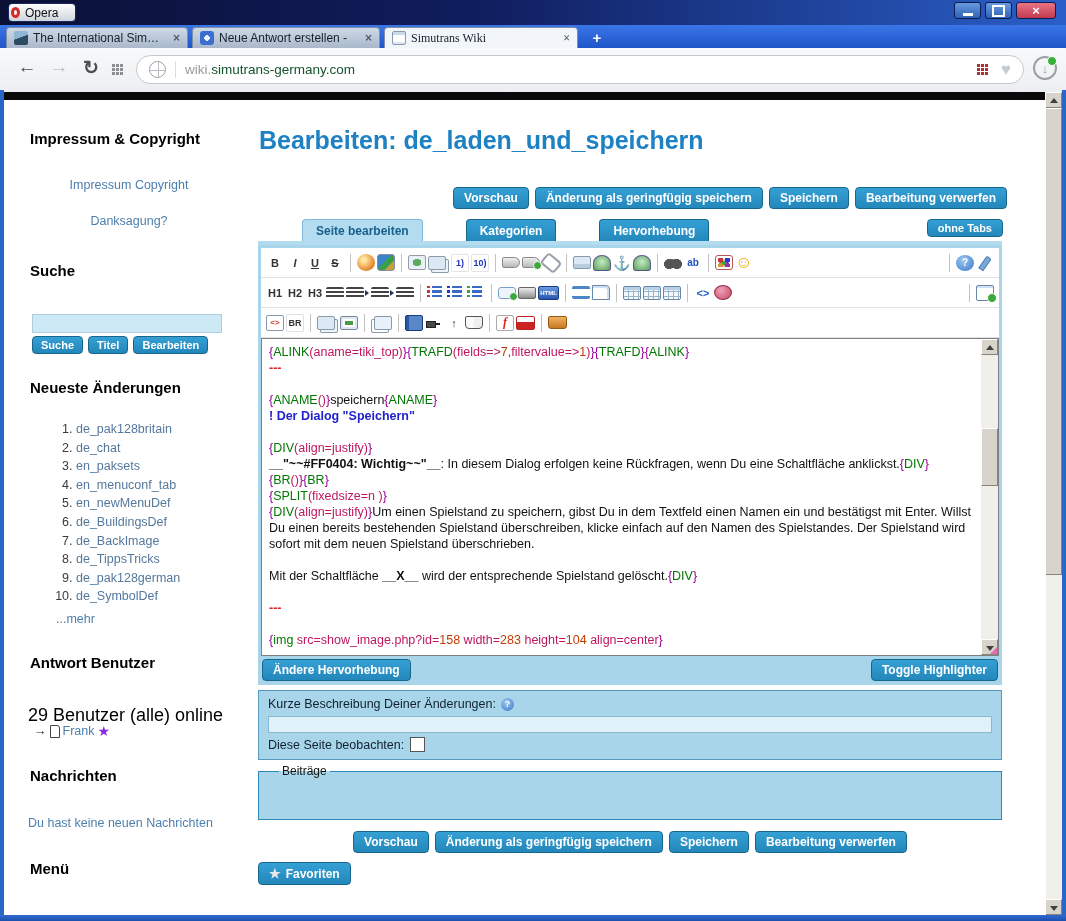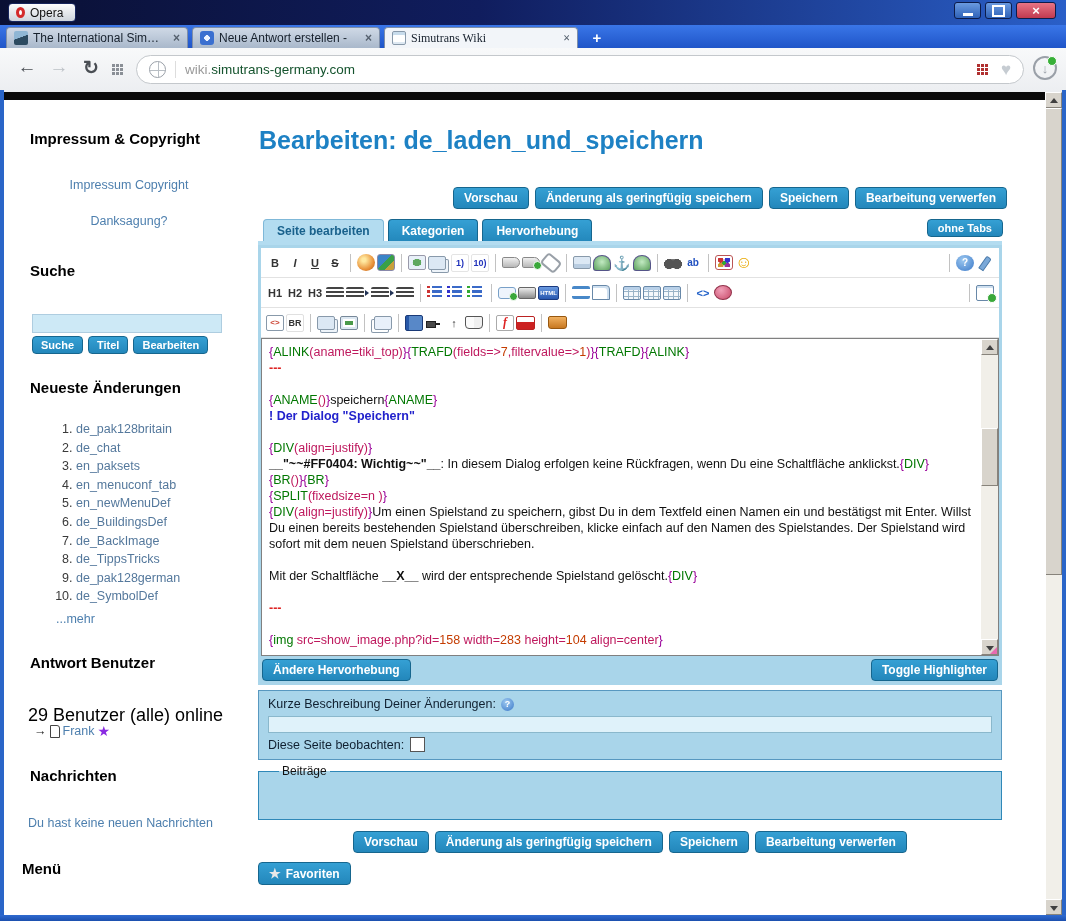--- a/index.html
+++ b/index.html
@@ -2,21 +2,21 @@
 <html><head>
 <meta charset="utf-8">
 <style>
   html,body{margin:0;padding:0;background:#555;}
   .screen{position:relative;width:1066px;height:921px;background:#fff;overflow:hidden;
           font-family:"Liberation Sans",sans-serif;-webkit-font-smoothing:antialiased;}
   
   .titlebar{position:absolute;left:0;top:0;right:0;height:25px;
     background:linear-gradient(90deg,#0a1034 0%,#101d5e 45%,#2a5fc8 100%);}
   .opera-btn{position:absolute;left:8px;top:3px;width:68px;height:19px;border-radius:4px;
-    background:linear-gradient(#fdfdfd,#cfd5dc);border:1px solid #17255c;display:flex;align-items:center;gap:5px;padding:0 7px;box-sizing:border-box;}
+    background:linear-gradient(#fdfdfd,#cfd5dc);border:1px solid #17255c;display:flex;align-items:center;gap:5px;padding:0 2px;box-sizing:border-box;}
   .opera-logo{width:9px;height:11px;border:3px solid #d42a2a;border-radius:50%;box-sizing:border-box;background:#fff;}
   .opera-label{font-size:12px;color:#111;}
   .win-controls{position:absolute;top:2px;left:954px;display:flex;gap:4px;}
   .wc{height:17px;border-radius:3px;border:1px solid #0d1c4a;display:flex;align-items:center;justify-content:center;box-sizing:border-box;}
   .wc.min,.wc.max{width:27px;background:linear-gradient(#6a9ae0,#2f62b8);}
   .wc.close{width:40px;background:linear-gradient(#e87484,#c03a50);color:#fff;font-weight:bold;font-size:13px;}
   .wc-min-glyph{width:10px;height:3px;background:#fff;margin-top:7px;}
   .wc-max-glyph{width:9px;height:8px;border:2px solid #fff;}
   .tabstrip{position:absolute;left:0;top:25px;right:0;height:23px;background:linear-gradient(#3a76e8,#1f55c8);}
   .btab{position:absolute;top:2px;height:21px;border:1px solid #7f8fa8;border-bottom:none;border-radius:4px 4px 0 0;
@@ -83,21 +83,21 @@
   .plain{position:absolute;font-size:18px;color:#000000;}
   .frank{position:absolute;left:30px;top:623px;display:flex;align-items:center;gap:3px;font-size:12.5px;}
   .frank .arr{font-weight:bold;color:#111;}
   .pageico{width:8px;height:11px;background:#fff;border:1px solid #444;border-radius:0 3px 0 0;}
   .star{color:#8a2be2;font-size:14px;}
   .pagetitle{position:absolute;left:255px;top:26px;font-size:25px;font-weight:bold;color:#1d81c4;}
   .btnrow-top{position:absolute;left:259px;top:87px;width:744px;display:flex;justify-content:flex-end;gap:6px;}
   .btnrow-bottom{position:absolute;left:254px;top:731px;width:744px;display:flex;justify-content:center;gap:6px;}
   .stabs{position:absolute;left:259px;top:119px;width:740px;display:flex;gap:4px;align-items:flex-end;}
   .stab{background:linear-gradient(#35a0d4,#2387bb);color:#fff;font-weight:bold;font-size:12px;padding:4px 13px;
-    border:1px solid #16668e;border-bottom:none;border-radius:4px 4px 0 0;}
+    border:1px solid #16668e;border-bottom:none;border-radius:4px 4px 0 0;margin-left:39px;}
   .stab.active{background:#b3dcf0;color:#19618c;border-color:#7fb8d8;}
   .ohnetabs{margin-left:auto;align-self:flex-start;font-size:11px;padding:2px 10px;border-radius:4px;}
   .strip{position:absolute;left:254px;top:141px;width:744px;height:4px;background:#b3dcf0;}
   .edframe{position:absolute;left:254px;top:145px;width:744px;background:#a9d5ea;padding:3px;box-sizing:border-box;}
   .tbrow{display:flex;align-items:center;background:#fff;border-bottom:1px solid #e2e2e2;padding:2px 4px;height:30px;box-sizing:border-box;}
   
   .ti{min-width:18px;height:18px;display:inline-flex;align-items:center;justify-content:center;
     font:bold 11px "Liberation Sans",sans-serif;color:#333;margin:1px;border-radius:2px;box-sizing:border-box;}
   .sep{width:1px;height:18px;background:#c2c2c2;margin:1px 5px;display:inline-block;}
   .gap{flex:1;}
@@ -292,21 +292,21 @@
     <div class="sh" style="left:26px;top:554px;">Antwort Benutzer</div>
     <div class="plain" style="left:24px;top:605px;">29 Benutzer (alle) online</div>
     <div class="frank">
       <span class="arr">→</span>
       <span class="pageico"></span>
       <a class="slink">Frank</a>
       <span class="star">★</span>
     </div>
     <div class="sh" style="left:26px;top:667px;">Nachrichten</div>
     <a class="slink" style="position:absolute;left:24px;top:716px;font-size:12.5px;">Du hast keine neuen Nachrichten</a>
-    <div class="sh" style="left:18px;top:760px;">Menü</div>
+    <div class="sh" style="left:26px;top:760px;">Menü</div>
 
     <div class="pagetitle">Bearbeiten: de_laden_und_speichern</div>
 
     <div class="btnrow-top">
       <button class="sbtn">Vorschau</button>
       <button class="sbtn">Änderung als geringfügig speichern</button>
       <button class="sbtn">Speichern</button>
       <button class="sbtn">Bearbeitung verwerfen</button>
     </div>
 

